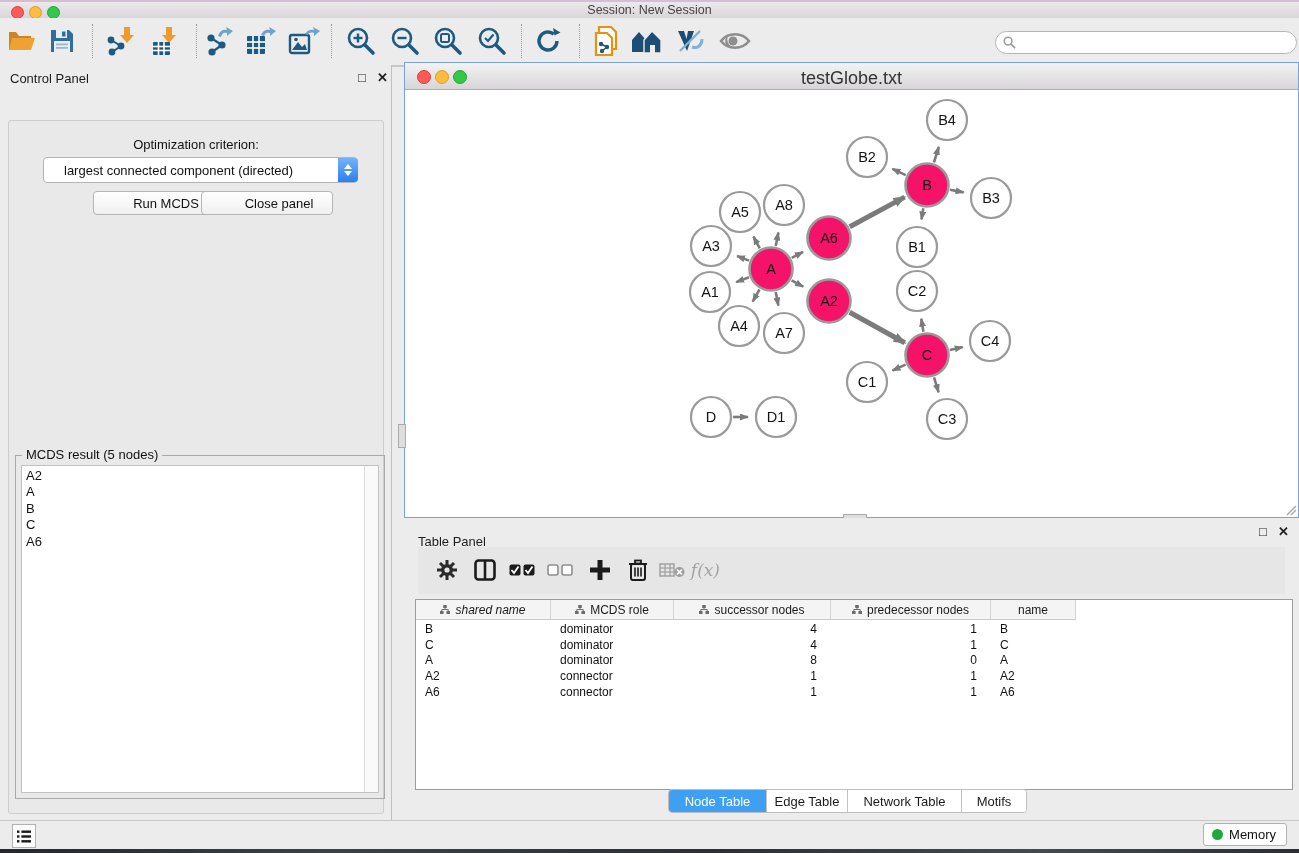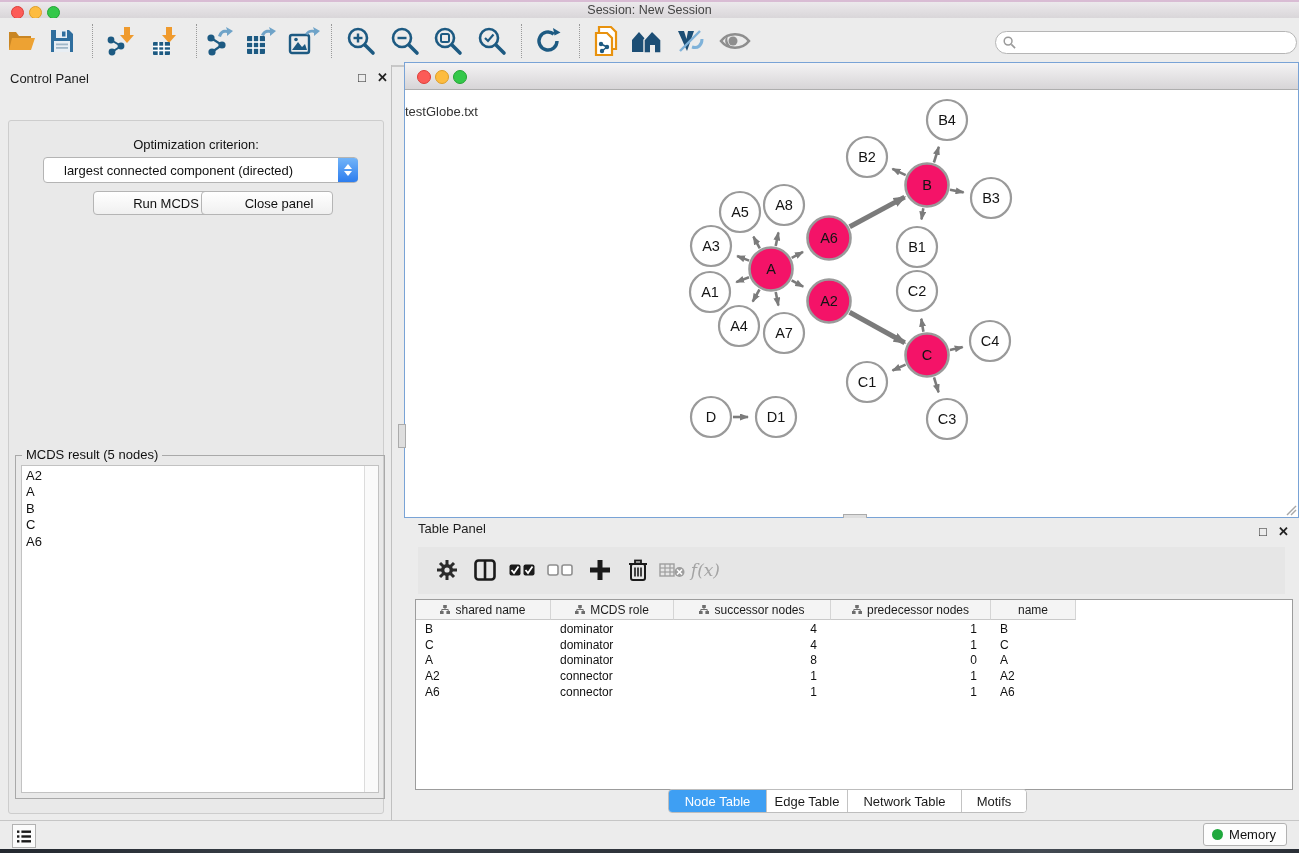--- a/index.html
+++ b/index.html
@@ -62,22 +62,22 @@
   .result-view{position:absolute;left:5px;top:9px;right:5px;bottom:5px;background:#fff;
        border:1px solid #c2c2c2;}
   .result-scroll{position:absolute;top:0;right:0;bottom:0;width:13px;background:#fafafa;
        border-left:1px solid #dcdcdc;}
   .result-item{font-size:13px;color:#111;line-height:16.4px;padding-left:4px;}
   
   .netwin{left:404px;top:62px;width:895px;height:456px;border:1px solid #79a3d6;
        background:#fff;box-sizing:border-box;}
   .netwin .bar{position:absolute;left:0;top:0;right:0;height:26px;
        background:linear-gradient(#f4f3f4,#d7d5d7);border-bottom:1px solid #aeaeae;}
-  .netwin .bar .title{position:absolute;left:0;right:0;top:5px;text-align:left;
-       font-size:13px;color:#333;margin-top:36px;}
+  .netwin .bar .title{position:absolute;left:0;right:0;top:5px;text-align:center;
+       font-size:18px;color:#333;}
   .ntl{position:absolute;top:7px;width:12px;height:12px;border-radius:50%;}
   .ntl.red{left:12px;background:#fc5b57;border:1px solid #dd3d38;}
   .ntl.yellow{left:30px;background:#fdbc40;border:1px solid #dd9e28;}
   .ntl.green{left:48px;background:#34c84a;border:1px solid #23a434;}
   .graph{position:absolute;left:0;top:26px;}
   .grip{position:absolute;right:1px;bottom:1px;width:12px;height:12px;}
   
   .split-v{left:398px;top:424px;width:6px;height:22px;background:#dedede;border:1px solid #ababab;}
   .split-h{left:843px;top:514px;width:22px;height:6px;background:#dedede;border:1px solid #ababab;}
   
@@ -436,21 +436,21 @@
     <svg class="grip" width="12" height="12">
       <line x1="2" y1="11" x2="11" y2="2" stroke="#a8a8a8" stroke-width="1.4"></line>
       <line x1="6" y1="11" x2="11" y2="6" stroke="#a8a8a8" stroke-width="1.4"></line>
     </svg>
   </div>
 
   <div class="abs split-v"></div>
   <div class="abs split-h"></div>
 
   <div class="abs tpanel">
-    <span class="panel-title" style="left:14px;top:3px">Table Panel</span>
+    <span class="panel-title" style="left:14px;top:16px">Table Panel</span>
     <span class="win-ctl" style="left:855px;top:6px">□</span>
     <span class="win-ctl" style="left:874px;top:6px;font-weight:bold">✕</span>
 
     <div class="t-toolbar">
       <div class="t-tbtn" style="left:2px">
         <svg width="22" height="22" viewBox="0 0 22 22">
           <g fill="#2b2b2b">
             <circle cx="11" cy="11" r="6"></circle>
             <g stroke="#2b2b2b" stroke-width="3">
               <line x1="11" y1="1" x2="11" y2="21"></line>
@@ -508,21 +508,21 @@
           <path d="M18 7.5 L23 12.5 M23 7.5 L18 12.5" stroke="#fff" stroke-width="1.6"></path>
         </svg>
       </div>
       <div class="t-tbtn" style="left:264px">
         <span class="fx">f(x)</span>
       </div>
     </div>
 
     <div class="tablebox">
       <div id="table-header">
-          <div class="thcell" style="left: 0px; width: 135px;">
+          <div class="thcell" style="left: 0px; width: 135px; font-style: italic;">
             <svg width="10" height="9" viewBox="0 0 10 9">
   <rect x="3.2" y="0" width="3.6" height="3" fill="#6d6d6d"></rect>
   <rect x="0" y="6" width="3.6" height="3" fill="#6d6d6d"></rect>
   <rect x="6.4" y="6" width="3.6" height="3" fill="#6d6d6d"></rect>
   <path d="M5 3 V4.5 M1.8 6 V4.5 H8.2 V6" stroke="#6d6d6d" stroke-width="1" fill="none"></path>
             </svg>
             <span>shared name</span>
           </div>
           <div class="thcell" style="left: 135px; width: 123px;">
             <svg width="10" height="9" viewBox="0 0 10 9">

